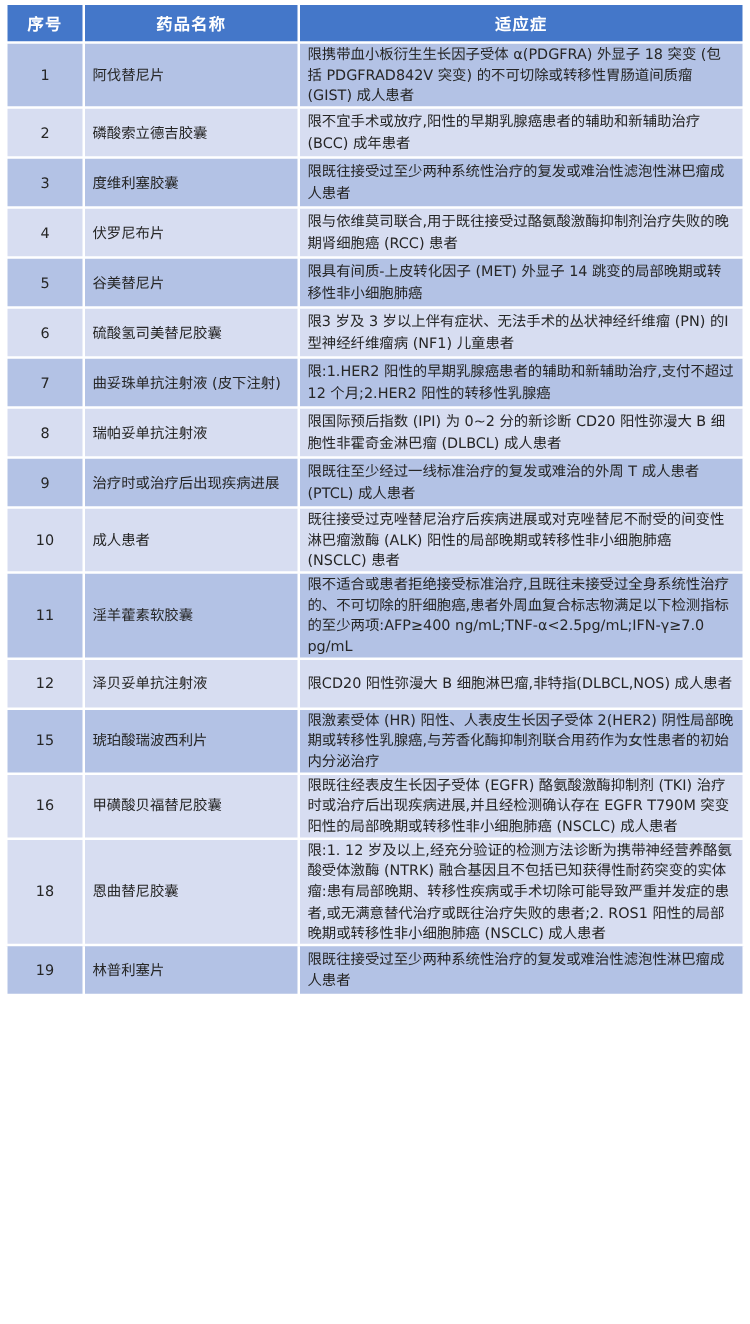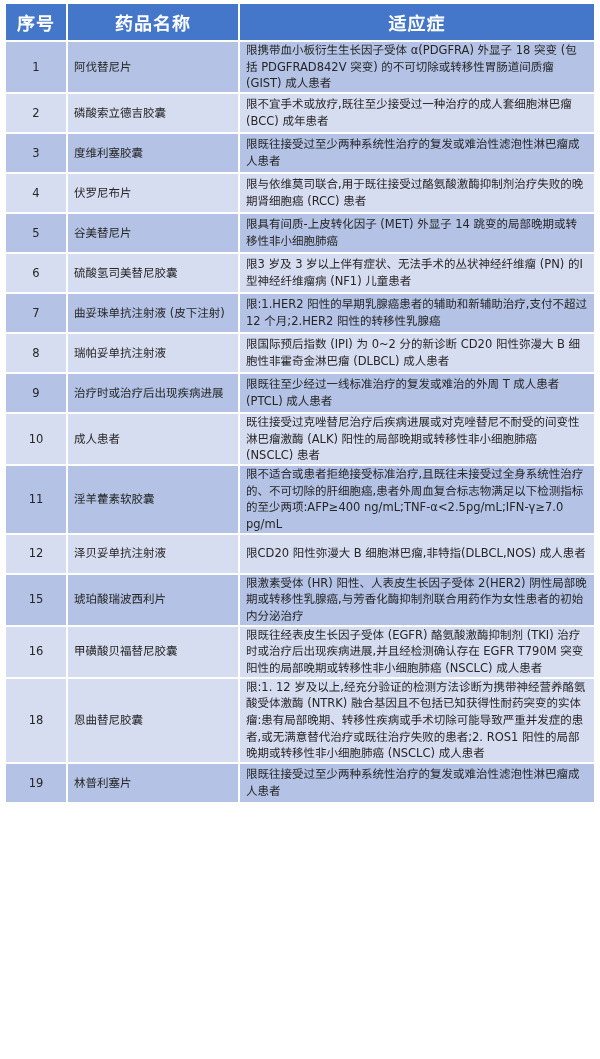--- a/index.html
+++ b/index.html
@@ -25,21 +25,21 @@
   }
   table.drug-table{
     width:100%;
     border-collapse:collapse;
     table-layout:fixed;
     border:1px solid var(--outer);
   }
   .drug-table th{
     background:var(--header-bg);
     color:var(--header-text);
-    font-size:18px;
+    font-size:13px;
     font-weight:bold;
     padding:5px 4px;
     border:2px solid var(--grid);
     text-align:center;
     letter-spacing:1px;
   }
   .drug-table td{
     font-size:11.5px;
     line-height:1.45;
     padding:0 6px;
@@ -70,21 +70,21 @@
     <tbody id="table-body">
   <tr class="odd">
     <td class="cell-no">1</td>
     <td class="cell-name">阿伐替尼片</td>
     <td class="cell-ind">限携带血小板衍生生长因子受体 α(PDGFRA) 外显子 18 突变 (包括 PDGFRAD842V 突变) 的不可切除或转移性胃肠道间质瘤 (GIST) 成人患者</td>
   </tr>
 
   <tr class="even">
     <td class="cell-no">2</td>
     <td class="cell-name">磷酸索立德吉胶囊</td>
-    <td class="cell-ind">限不宜手术或放疗,既往至少接受过一种治疗的成人套细胞淋巴瘤 (BCC) 成年患者</td>
+    <td class="cell-ind">限不宜手术或放疗,阳性的早期乳腺癌患者的辅助和新辅助治疗 (BCC) 成年患者</td>
   </tr>
 
   <tr class="odd">
     <td class="cell-no">3</td>
     <td class="cell-name">度维利塞胶囊</td>
     <td class="cell-ind">限既往接受过至少两种系统性治疗的复发或难治性滤泡性淋巴瘤成人患者</td>
   </tr>
 
   <tr class="even">
     <td class="cell-no">4</td>

